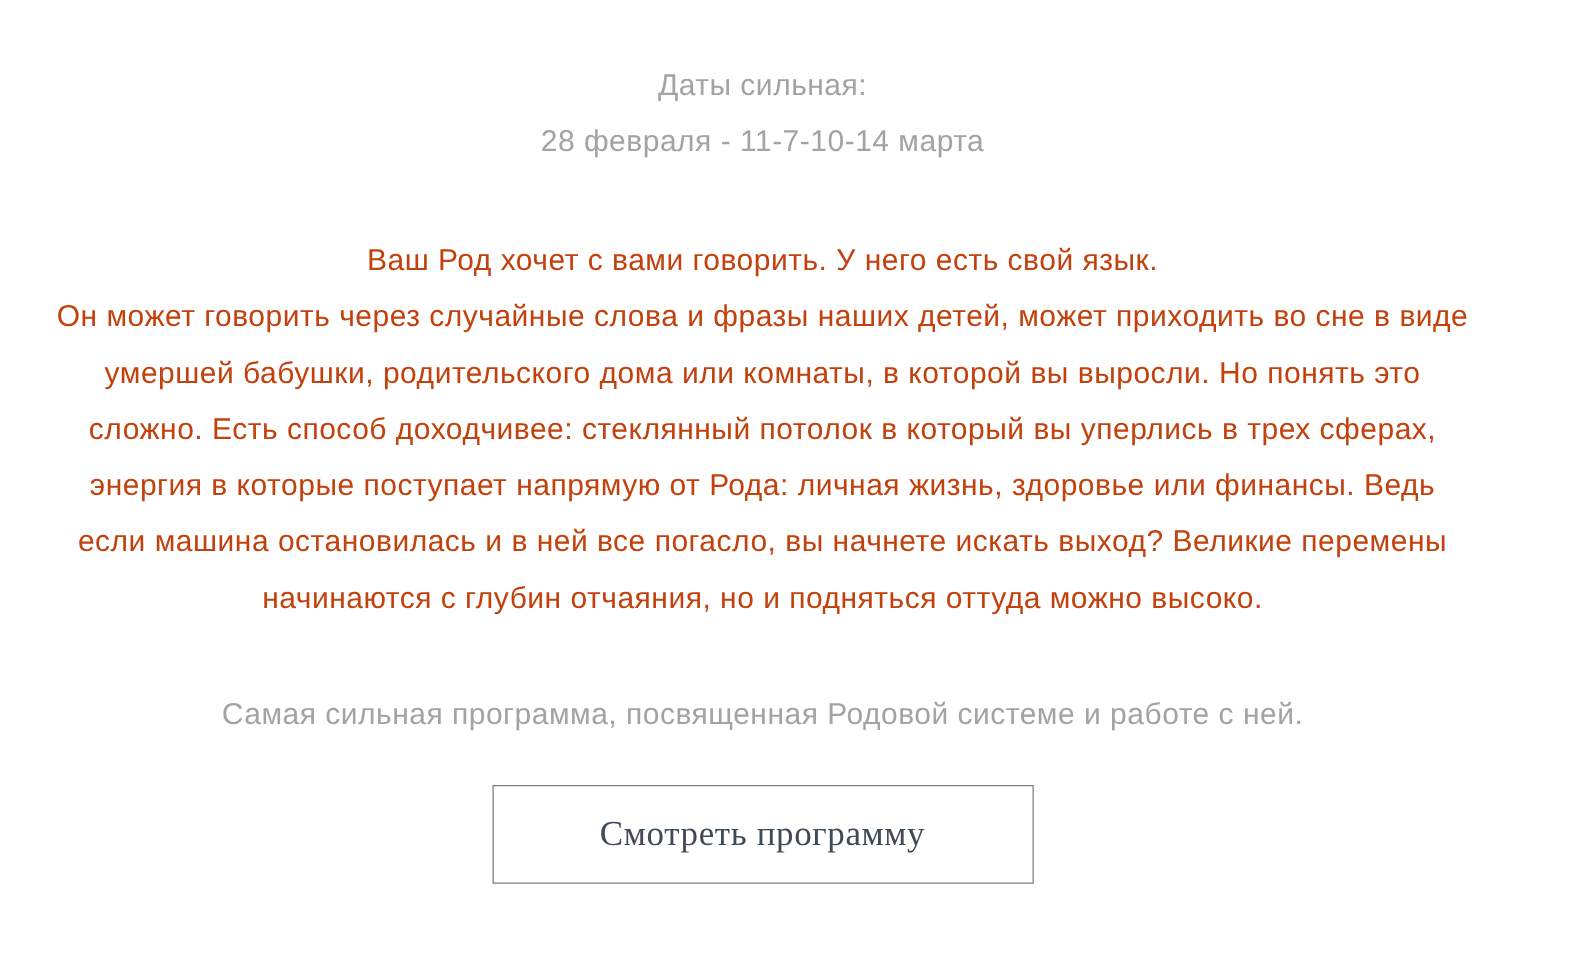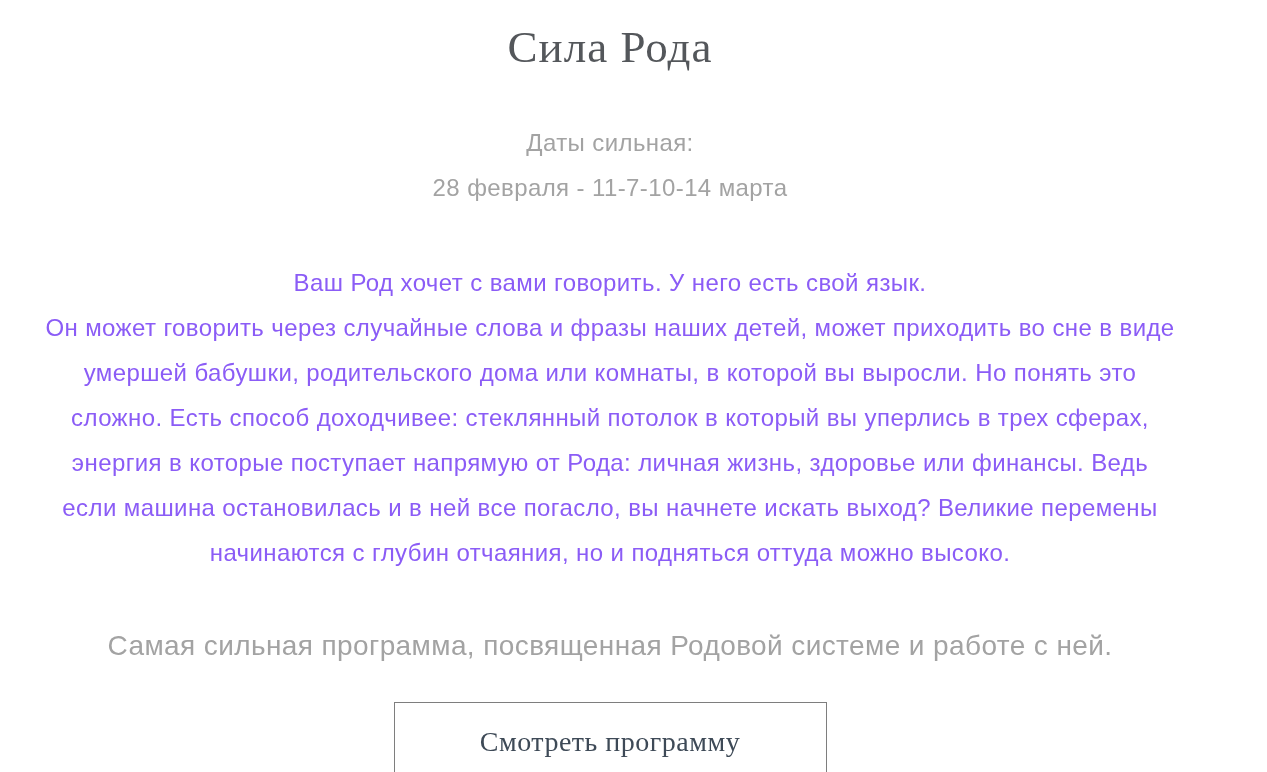--- a/index.html
+++ b/index.html
@@ -33,25 +33,25 @@
     line-height: 45px;
     letter-spacing: 0.4px;
     color: #a3a3a3;
   }
   .description {
     max-width: 1130px;
     margin: 50px auto 0 auto;
     font-size: 24px;
     line-height: 45px;
     letter-spacing: 0.4px;
-    color: #8b5cf6;
+    color: #c2410c;
   }
   .summary {
     margin: 48px 0 0 0;
-    font-size: 28px;
+    font-size: 24px;
     line-height: 45px;
     letter-spacing: 0.4px;
     color: #a3a3a3;
   }
   .cta-button {
     display: inline-block;
     margin-top: 34px;
     width: 433px;
     height: 79px;
     box-sizing: border-box;
@@ -62,21 +62,20 @@
     letter-spacing: 0.5px;
     color: #3e4a57;
     cursor: pointer;
   }
 </style>
 </head>
 <body>
 
 <div class="content">
 
-  <h1 class="page-title">Сила Рода</h1>
 
   <div class="dates">
     <div>Даты сильная:</div>
     <div>28 февраля - 11-7-10-14 марта</div>
   </div>
 
   <div class="description">
     <div>Ваш Род хочет с вами говорить. У него есть свой язык.</div>
     <div>Он может говорить через случайные слова и фразы наших детей, может приходить во сне в виде умершей бабушки, родительского дома или комнаты, в которой вы выросли. Но понять это сложно. Есть способ доходчивее: стеклянный потолок в который вы уперлись в трех сферах, энергия в которые поступает напрямую от Рода: личная жизнь, здоровье или финансы. Ведь если машина остановилась и в ней все погасло, вы начнете искать выход? Великие перемены начинаются с глубин отчаяния, но и подняться оттуда можно высоко.</div>
   </div>

